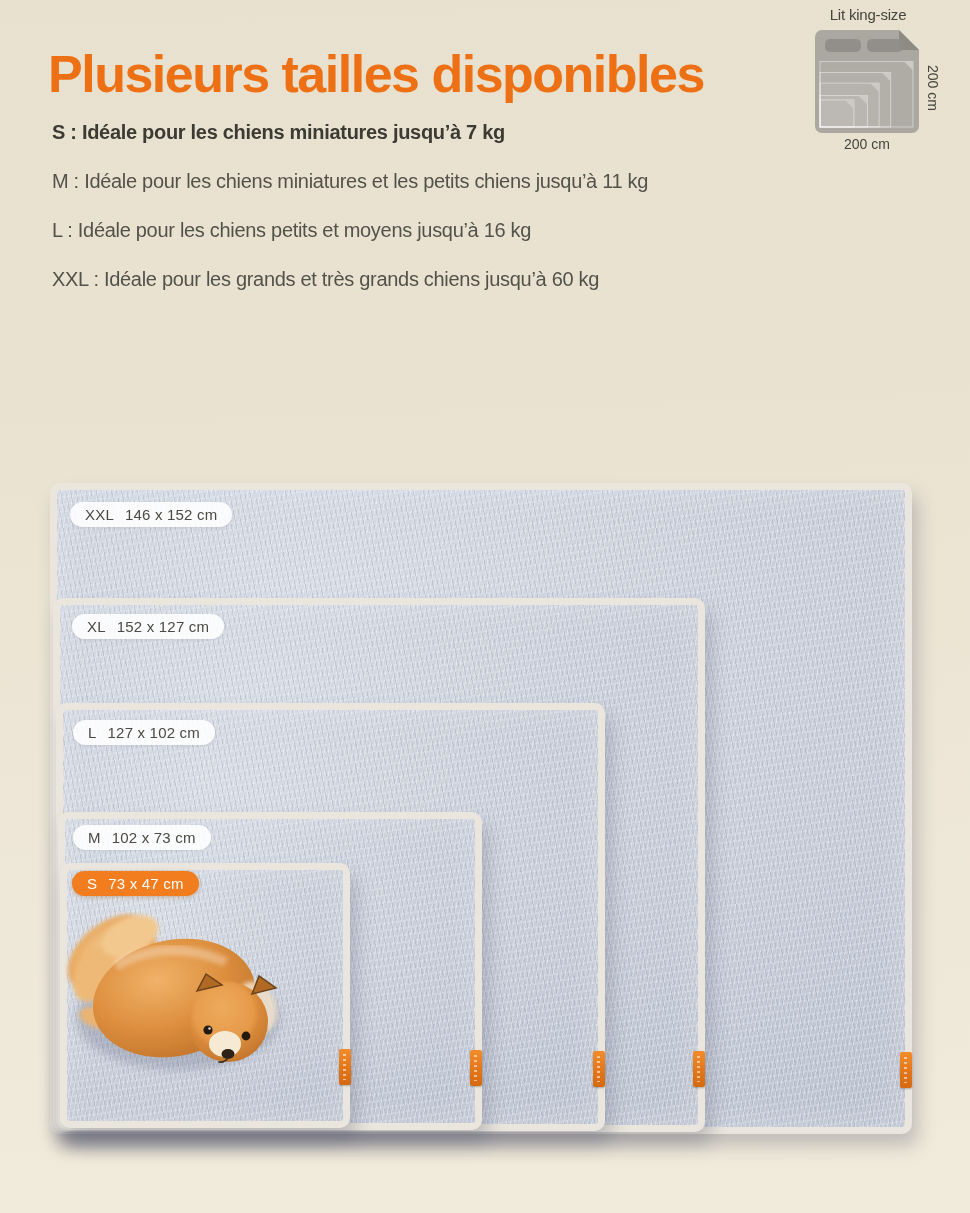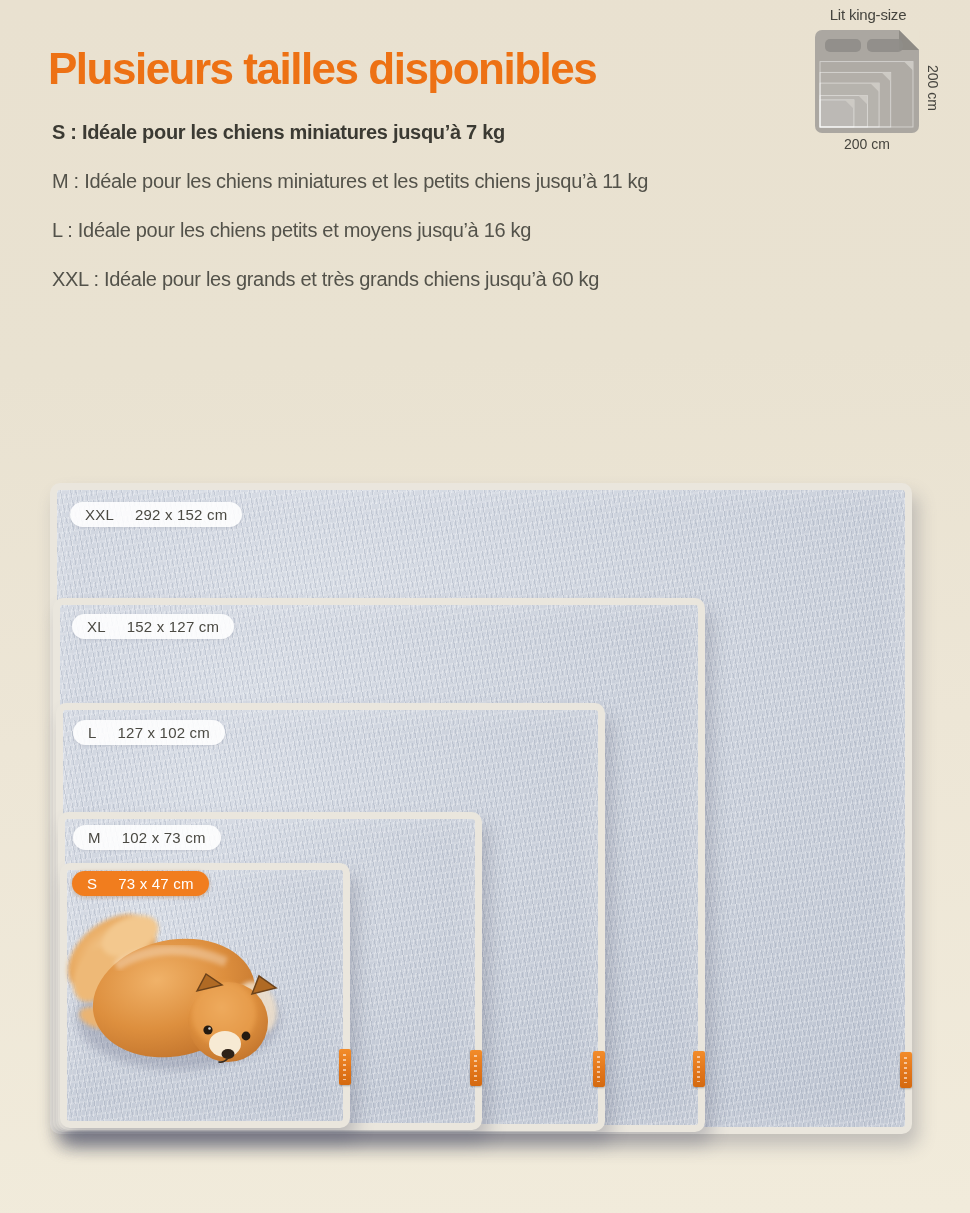--- a/index.html
+++ b/index.html
@@ -7,21 +7,21 @@
     position:relative;
     width:970px;height:1213px;
     overflow:hidden;
     background:linear-gradient(178deg,#e9e1d0 0%,#e9e2d1 30%,#ede6d6 60%,#f1ebdb 100%);
     font-family:"Liberation Sans",sans-serif;
     color:#47463f;
   }
   
   .title{
     position:absolute;left:48px;top:44px;margin:0;
-    font-size:44px;font-weight:800;letter-spacing:-1.5px;
+    font-size:52px;font-weight:800;letter-spacing:-1.5px;
     color:#ed7114;white-space:nowrap;
   }
   .desc{
     position:absolute;left:48px;top:106px;width:890px;
   }
   .desc-line{
     margin:4px;line-height:45px;font-size:20px;letter-spacing:-0.3px;
     color:#53524a;font-weight:400;white-space:nowrap;
   }
   .desc-line.emph{font-weight:700;color:#3b3a33;}
@@ -53,21 +53,21 @@
       radial-gradient(130% 120% at 28% 18%, #d7dce5 0%, #cad0db 45%, #bfc6d3 78%, #b9c0cd 100%);
     box-shadow:6px 12px 18px rgba(92,97,114,.32), inset 0 0 34px rgba(255,255,255,.22);
   }
   .mat-xxl{left:50px;top:483px;width:862px;height:651px;z-index:1;}
   .mat-xl {left:53px;top:598px;width:652px;height:534px;z-index:2;}
   .mat-l  {left:56px;top:703px;width:549px;height:428px;z-index:3;}
   .mat-m  {left:58px;top:812px;width:424px;height:318px;z-index:4;}
   .mat-s  {left:60px;top:863px;width:290px;height:265px;z-index:5;}
   
   .pill{
-    position:absolute;z-index:10;display:inline-flex;align-items:center;gap:21px;
+    position:absolute;z-index:10;display:inline-flex;align-items:center;gap:11px;
     padding:4px 15px;border-radius:16px;background:rgba(255,255,255,.88);
     font-size:15px;color:#4b4a43;letter-spacing:0.2px;white-space:nowrap;
     box-shadow:0 1px 3px rgba(80,85,100,.12);
   }
   .pill .pill-size{font-weight:500;}
   .pill-xxl{left:70px;top:502px;}
   .pill-xl {left:72px;top:614px;}
   .pill-l  {left:73px;top:720px;}
   .pill-m  {left:73px;top:825px;}
   .pill-s  {left:72px;top:871px;background:#f17d1e;color:#fff;box-shadow:0 1px 4px rgba(160,80,10,.35);}
@@ -137,21 +137,21 @@
   <div class="mat mat-s"></div>
 
   <div class="tag tag-s"></div>
   <div class="tag tag-m"></div>
   <div class="tag tag-l"></div>
   <div class="tag tag-xl"></div>
   <div class="tag tag-xxl"></div>
 
   <div class="pill pill-xxl">
     <span class="pill-size">XXL</span>
-    <span class="pill-dims">292 x 152 cm</span>
+    <span class="pill-dims">146 x 152 cm</span>
   </div>
   <div class="pill pill-xl">
     <span class="pill-size">XL</span>
     <span class="pill-dims">152 x 127 cm</span>
   </div>
   <div class="pill pill-l">
     <span class="pill-size">L</span>
     <span class="pill-dims">127 x 102 cm</span>
   </div>
   <div class="pill pill-m">

